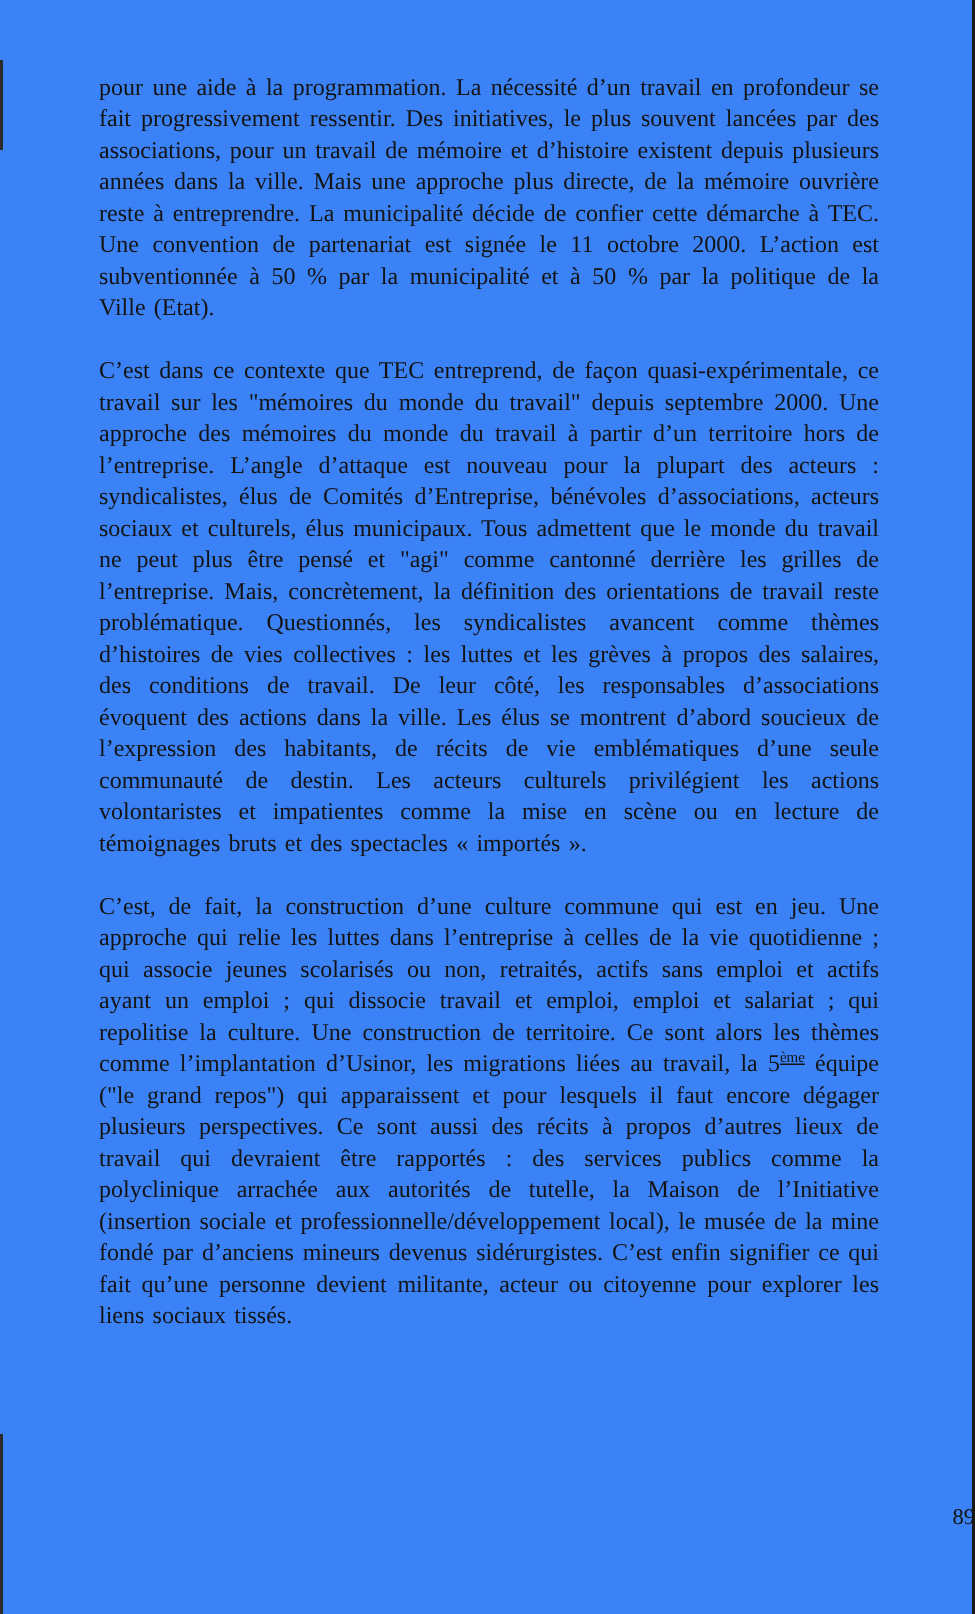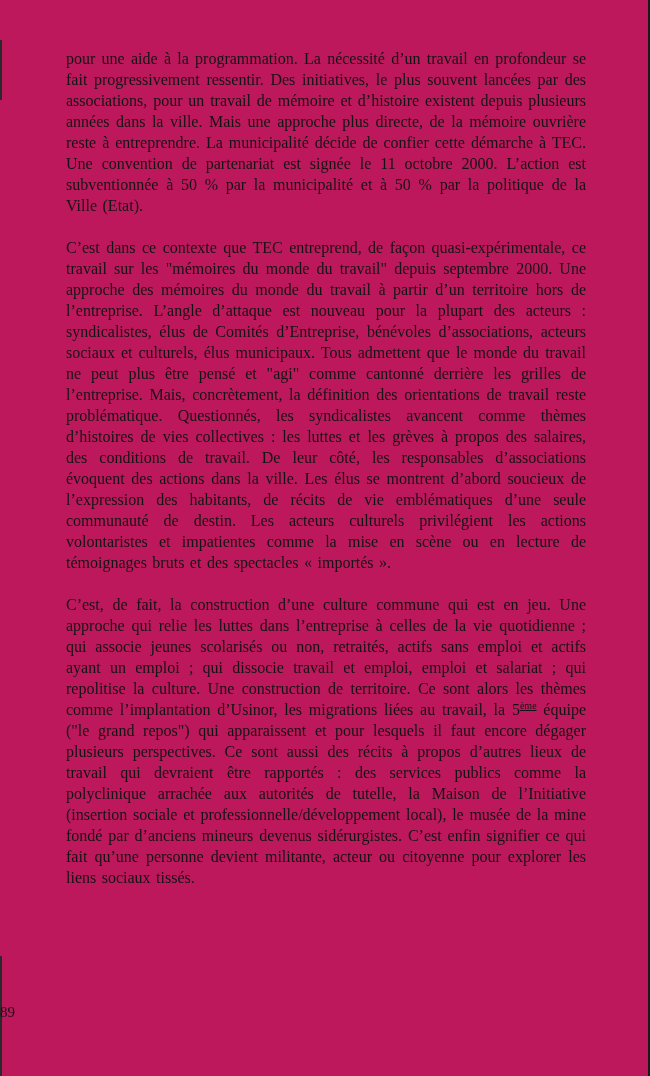--- a/index.html
+++ b/index.html
@@ -4,21 +4,21 @@
 <style>
   html, body {
     margin: 0;
     padding: 0;
     background: #ffffff;
   }
   .page {
     position: relative;
     width: 650px;
     height: 1076px;
-    background: #be185d;
+    background: #3b82f6;
     box-sizing: border-box;
     padding: 48px 64px 0 66px;
     font-family: "Liberation Serif", "DejaVu Serif", serif;
     color: #141414;
     overflow: hidden;
   }
   .text-block {
     width: 520px;
   }
   .text-block p {
@@ -32,21 +32,21 @@
     font-size: 10px;
     line-height: 0;
     vertical-align: super;
     text-decoration: underline;
   }
   .page-number {
     position: absolute;
     top: 1004px;
     left: 0;
     width: 650px;
-    text-align: left;
+    text-align: right;
     font-size: 15px;
     color: #141414;
   }
   .scan-edge-right {
     position: absolute;
     top: 0;
     right: 0;
     width: 2px;
     height: 1076px;
     background: #1a1a1a;

